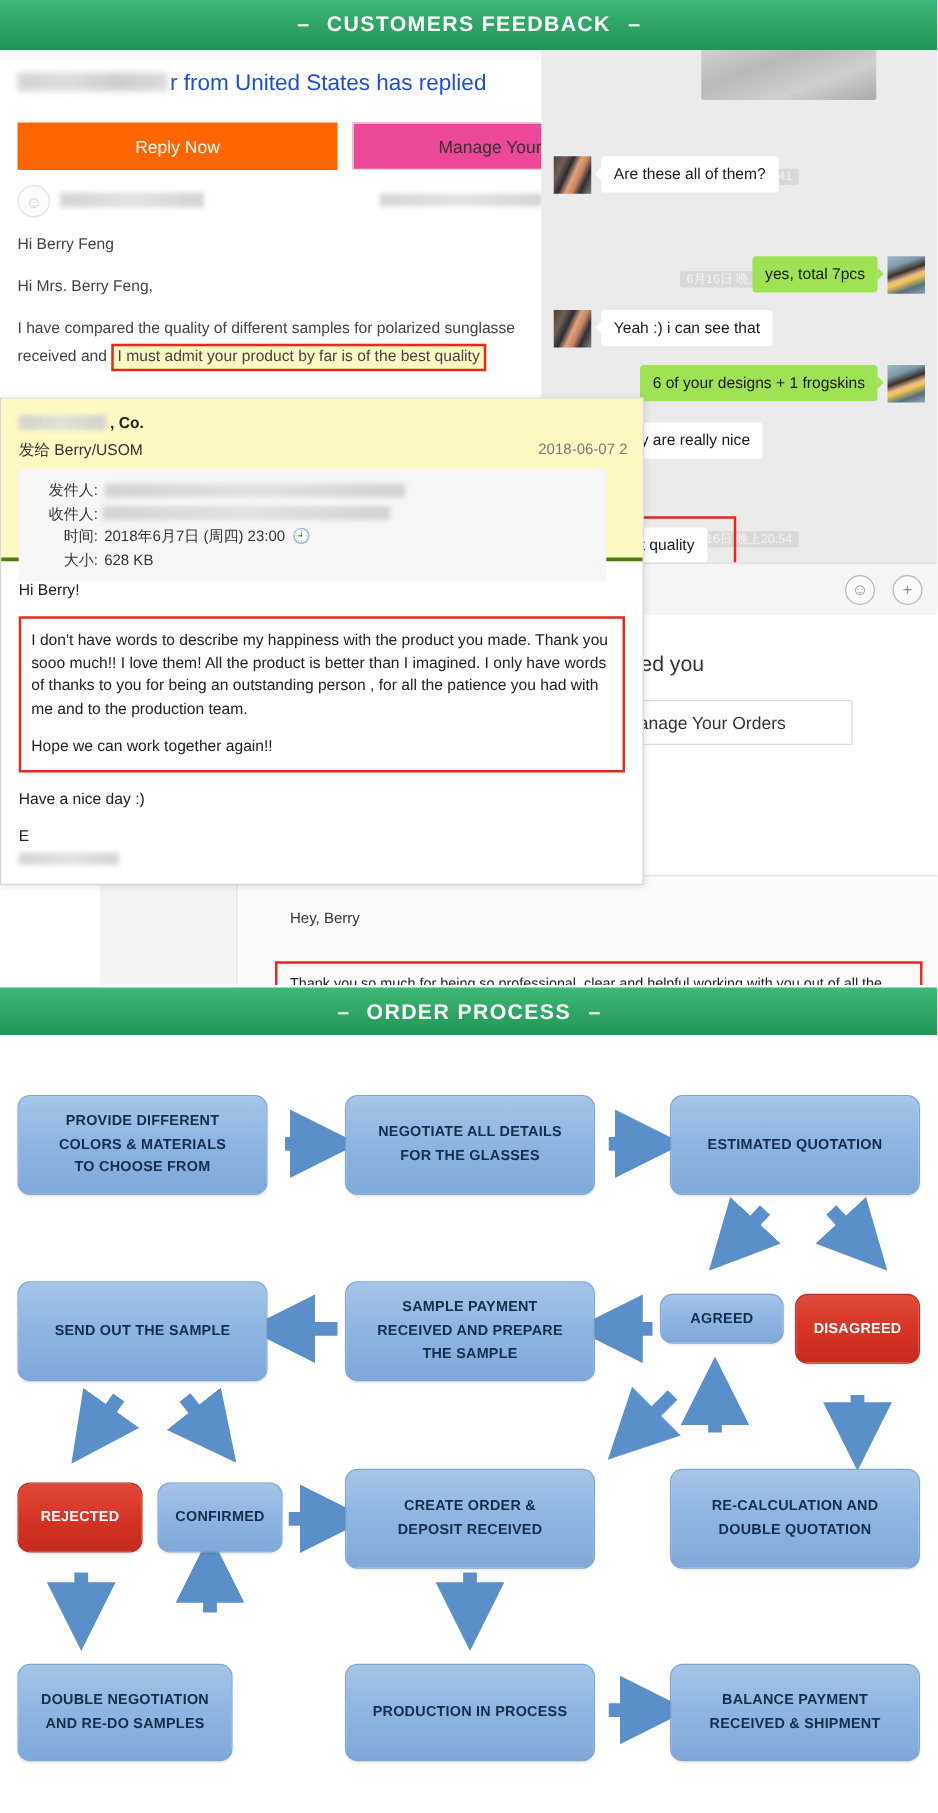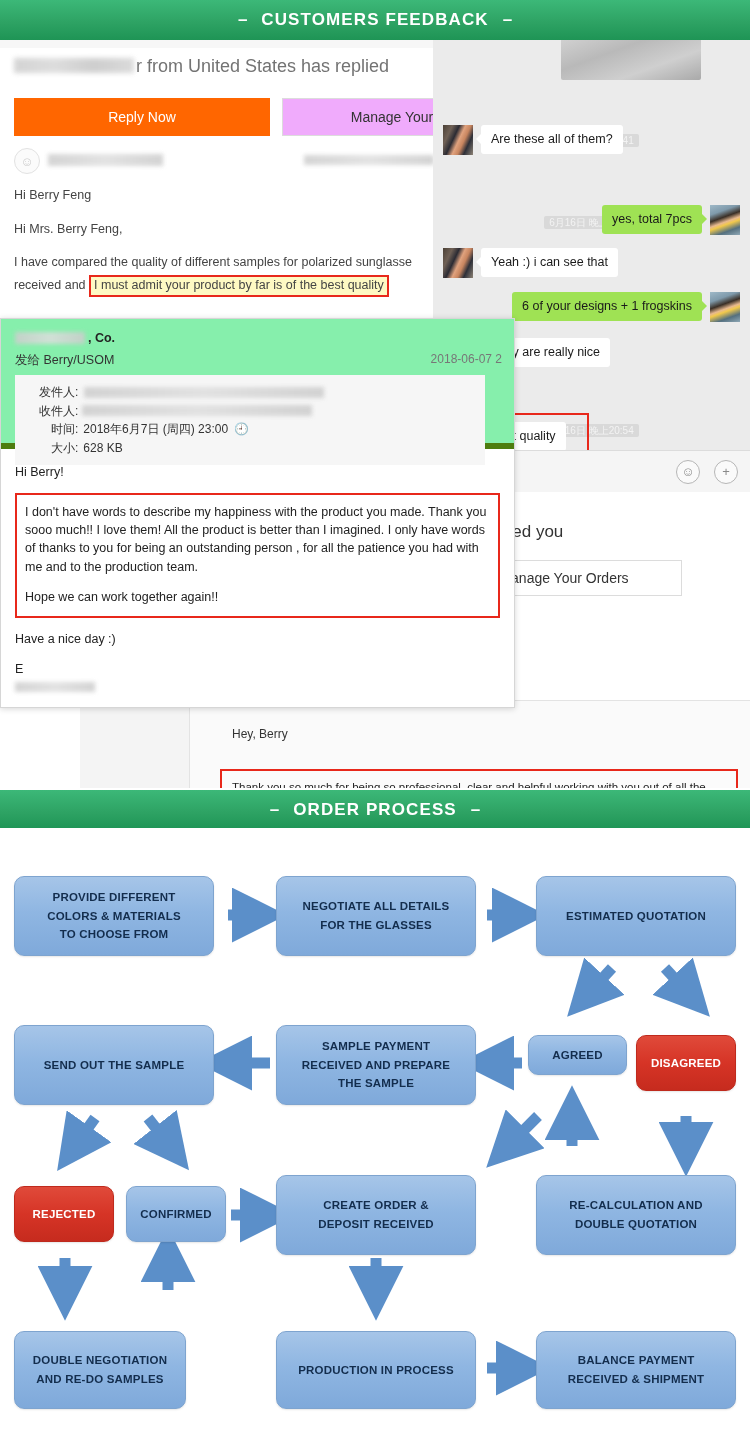--- a/index.html
+++ b/index.html
@@ -24,37 +24,37 @@
   
   .collage { position: absolute; left: 0; top: 40px; width: 750px; height: 748px; background: #ffffff; overflow: hidden; }
 
   
   .ali-card {
     position: absolute; left: 0; top: 0; width: 443px; height: 285px;
     background: #fff; border-right: 1px solid #e6e6e6;
   }
   .ali-card .topstrip { position:absolute; left:0; top:0; width:100%; height:8px; background:#f7f7f7; }
   .ali-head {
-    position: absolute; left: 14px; top: 16px; font-size: 18px; color: #737373;
+    position: absolute; left: 14px; top: 16px; font-size: 18px; color: #1d4ed8;
     white-space: nowrap;
   }
   .blur-name {
     display: inline-block; width: 120px; height: 15px; vertical-align: -1px;
     background: linear-gradient(90deg,#cfcfcf,#dadada,#c9c9c9,#d7d7d7);
     filter: blur(2.4px); opacity: .9; margin-right: 2px;
   }
   .btn-row { position: absolute; left: 14px; top: 58px; width: 420px; height: 38px; }
   .btn-reply {
     position: absolute; left: 0; top: 0; width: 256px; height: 38px;
     background: #f60; color: #fff; font-size: 14px; display: flex; align-items: center; justify-content: center;
     border: none; cursor: pointer;
   }
   .btn-manage {
     position: absolute; left: 268px; top: 0; width: 220px; height: 38px;
-    background: #f0abfc; border: 1px solid #dcdcdc; color: #333; font-size: 14px;
+    background: #ec4899; border: 1px solid #dcdcdc; color: #333; font-size: 14px;
     display: flex; align-items: center; justify-content: center; cursor: pointer;
   }
   .ali-sub { position:absolute; left:14px; top:108px; width: 420px; height: 30px; }
   .avatar-circle {
     position:absolute; left:0; top:0; width:26px; height:26px; border-radius:50%;
     border:1px solid #e2e2e2; background:#fbfbfb; display:flex;align-items:center;justify-content:center;
     color:#ccc; font-size:13px;
   }
   .blur-bar { background: linear-gradient(90deg,#cdcdcd,#dedede,#cccccc); filter: blur(2.2px); opacity:.85; }
   .ali-msg { position: absolute; left: 14px; top: 148px; width: 420px; font-size: 12.5px; color: #444; line-height: 1.25; }
@@ -116,21 +116,21 @@
     display:flex;align-items:center;justify-content:center; font-size:13px; background:#fafafa;
   }
   .wc-right-icons { display:flex; gap:14px; }
 
   
   .mailwin {
     position: absolute; left: 0; top: 278px; width: 515px; height: 390px;
     background: #ffffff; border: 1px solid #d6d6d6;
     box-shadow: 0 1px 6px rgba(0,0,0,.16);
   }
-  .mail-head { position: relative; height: 130px; border-bottom:6px solid #4d7c0f; background:#86efac; }
+  .mail-head { position: relative; height: 130px; border-bottom:3px solid #4d7c0f; background:#fef9c3; }
   .mail-from { position:absolute; left:14px; top:12px; font-size:12.5px; font-weight:bold; color:#222; display:flex; align-items:center; }
   .mail-to { position:absolute; left:14px; top:33px; font-size:12.5px; color:#333; }
   .mail-date { position:absolute; right:12px; top:33px; font-size:12px; color:#777; }
   .mail-meta { position:absolute; left:14px; top:56px; width: 470px; background:#f6f6f6; padding: 8px 10px; }
   .mail-meta .line { font-size:12px; color:#333; line-height:1.55; display:flex; align-items:center; }
   .mail-meta .lbl { color:#333; }
   .mail-body { position: relative; padding: 14px; font-size: 12.5px; color: #222; line-height: 1.45; }
   .mail-body .salute { margin-bottom: 12px; }
   .mail-quote { border: 2px solid #e8281b; padding: 8px 8px 10px 8px; margin-bottom: 12px; }
   .mail-quote p { margin: 0; }

